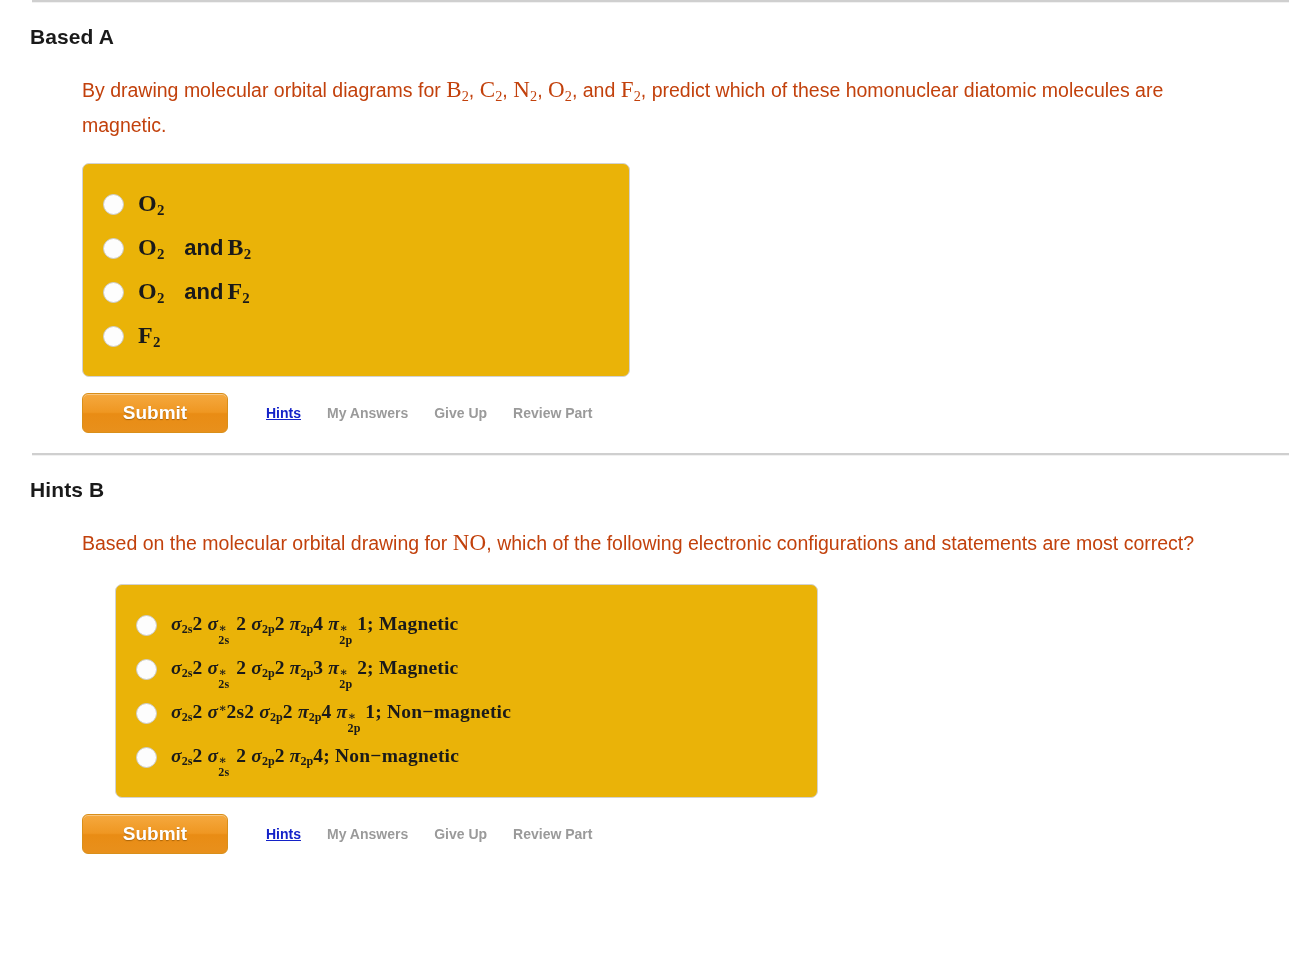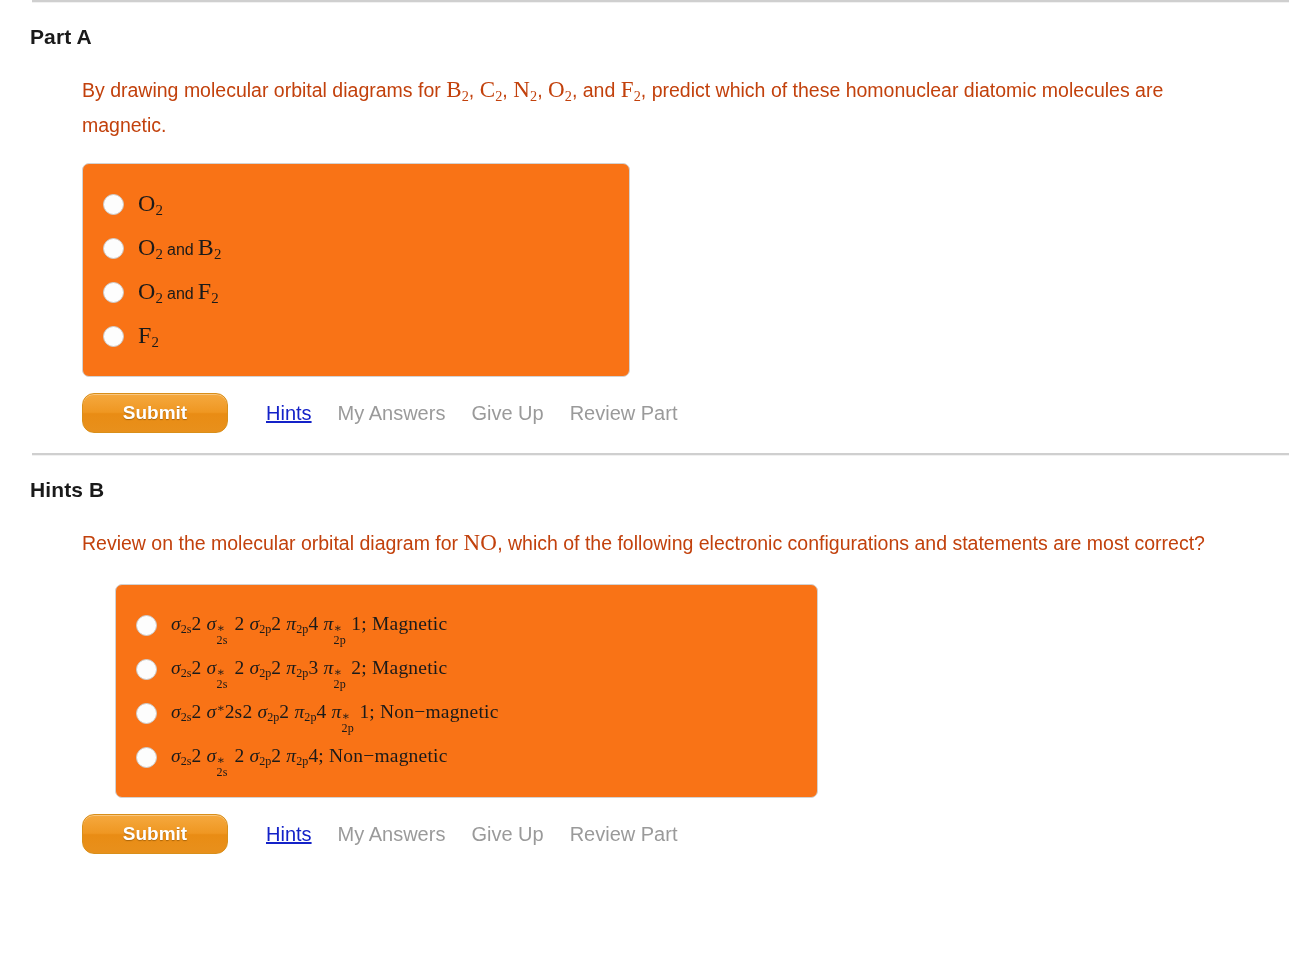--- a/index.html
+++ b/index.html
@@ -88,23 +88,24 @@
     left: 0;
     top: 0.30em;
     font-size: 0.62em;
   }
 
   
   .answer-box {
     margin-top: 22px;
     border: 1px solid #d2d2d2;
     border-radius: 7px;
-    background: #f97316;
+    background: #eab308;
     box-sizing: border-box;
     padding: 18px 22px 18px 20px;
+    font-weight: bold;
   }
   .box-a { width: 548px; }
   .box-b { width: 703px; margin-left: 33px; }
 
   .opt-row {
     display: flex;
     align-items: center;
     height: 44px;
   }
   .radio {
@@ -119,53 +120,54 @@
   }
   .opt-label {
     font-size: 19.5px;
     color: #1a1a1a;
     white-space: nowrap;
     line-height: 1;
   }
   .opt-label .m { font-size: 24px; }
   .sans-and {
     font-family: "Liberation Sans", sans-serif;
-    font-size: 16px;
+    font-size: 22px;
     padding: 0 4px;
+    margin-left: 16px;
   }
 
   
   .actions {
     display: flex;
     align-items: center;
     margin-top: 16px;
   }
   .submit-btn {
     width: 146px;
     height: 40px;
     border: 1px solid #d98f1a;
-    border-radius: 12px;
+    border-radius: 6px;
     background: linear-gradient(to bottom, #f5a93f 0%, #ef9722 48%, #e98c14 52%, #e8901c 100%);
     color: #ffffff;
     font-size: 19px;
     font-weight: bold;
     font-family: "Liberation Sans", sans-serif;
     text-shadow: 0 1px 1px rgba(120,70,0,0.55);
     cursor: pointer;
     padding: 0;
     box-shadow: inset 0 1px 0 rgba(255,255,255,0.35);
   }
   .link-group {
     display: flex;
     align-items: center;
     margin-left: 38px;
   }
   .act-link {
-    font-size: 20px;
-    font-weight: normal;
+    font-size: 14px;
+    font-weight: bold;
     color: #9a9a9a;
     text-decoration: none;
     margin-right: 26px;
     white-space: nowrap;
   }
   .act-link.primary {
     color: #1422c8;
     text-decoration: underline;
   }
   .act-link:last-child { margin-right: 0; }
@@ -173,21 +175,21 @@
   .spacer-b { height: 20px; }
 </style>
 </head>
 <body>
 
 <div class="page">
 
   <div class="divider"></div>
 
   <section class="part">
-    <h2 class="part-title">Part A</h2>
+    <h2 class="part-title">Based A</h2>
 
     <div class="part-body">
 
       <p class="question"><span>By drawing molecular orbital diagrams for </span><span class="m"><span>B</span><sub>2</sub></span><span>, </span><span class="m"><span>C</span><sub>2</sub></span><span>, </span><span class="m"><span>N</span><sub>2</sub></span><span>, </span><span class="m"><span>O</span><sub>2</sub></span><span>, and </span><span class="m"><span>F</span><sub>2</sub></span><span>, predict which of these homonuclear diatomic molecules are magnetic.</span></p>
 
       <div class="answer-box box-a">
 
         <div class="opt-row">
           <span class="radio"></span>
           <span class="opt-label"><span class="m"><span>O</span><sub>2</sub></span></span>
@@ -225,21 +227,21 @@
 
   <div class="spacer-b"></div>
 
   <div class="divider"></div>
 
   <section class="part">
     <h2 class="part-title">Hints B</h2>
 
     <div class="part-body">
 
-      <p class="question"><span>Review on the molecular orbital diagram for </span><span class="m">NO</span><span>, which of the following electronic configurations and statements are most correct?</span></p>
+      <p class="question"><span>Based on the molecular orbital drawing for </span><span class="m">NO</span><span>, which of the following electronic configurations and statements are most correct?</span></p>
 
       <div class="answer-box box-b">
 
         <div class="opt-row">
           <span class="radio"></span>
           <span class="opt-label m"><span class="mi">σ</span><sub>2s</sub><span>2</span>&nbsp;<span class="mi">σ</span><span class="stack"><span class="st-sup">∗</span><span class="st-sub">2s</span></span><span>2</span>&nbsp;<span class="mi">σ</span><sub>2p</sub><span>2</span>&nbsp;<span class="mi">π</span><sub>2p</sub><span>4</span>&nbsp;<span class="mi">π</span><span class="stack"><span class="st-sup">∗</span><span class="st-sub">2p</span></span><span>1</span><span>; Magnetic</span></span>
         </div>
 
         <div class="opt-row">
           <span class="radio"></span>

